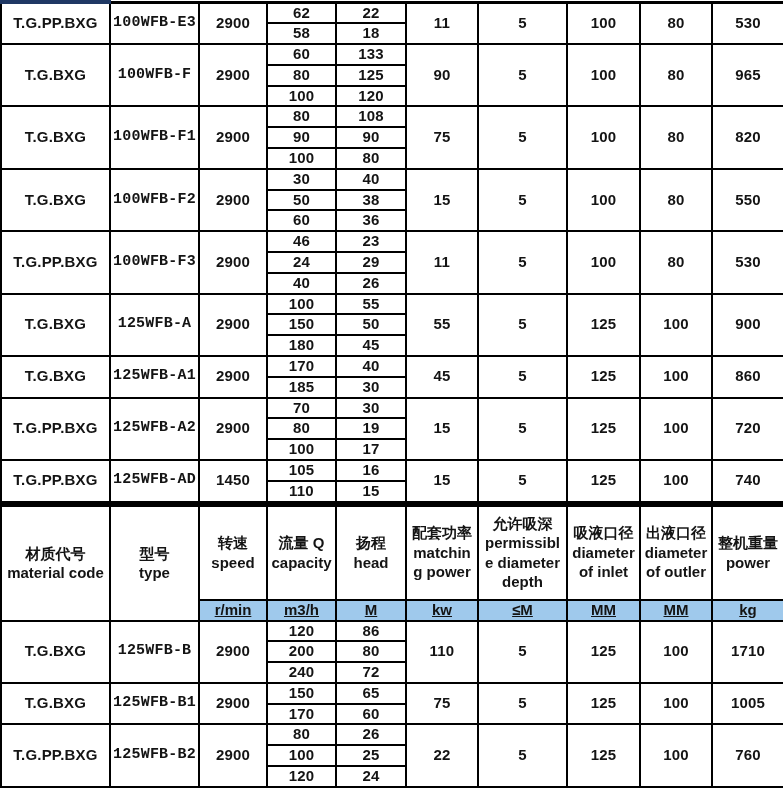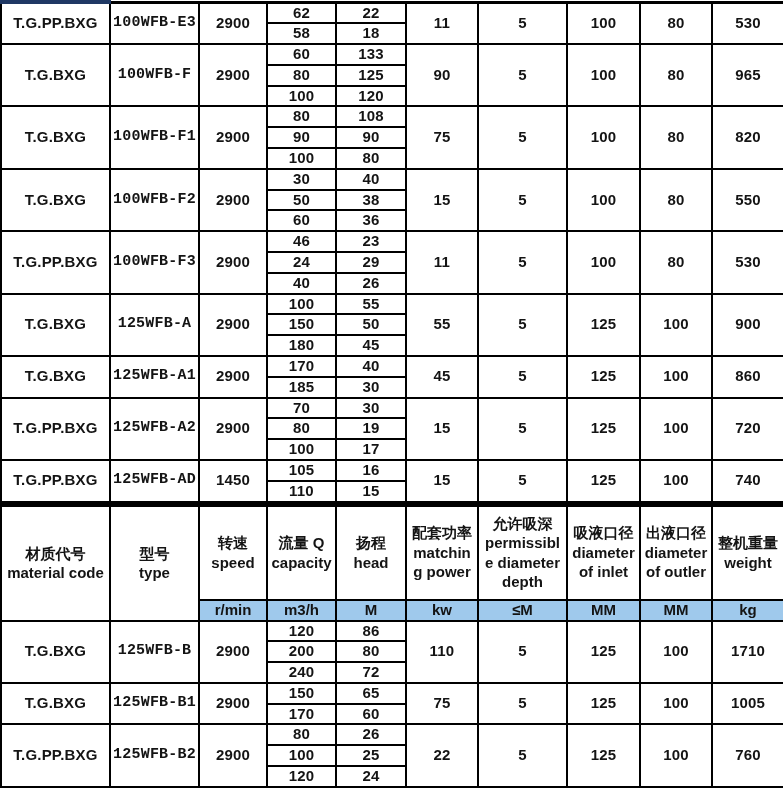--- a/index.html
+++ b/index.html
@@ -38,20 +38,21 @@
   tr.r-bot  { height: 20.2px; }
   tr.r-top td, tr.r-bot td { letter-spacing: 0.2px; }
 
   
   tr.hdr-row td { border-top: 6px solid #000; }
   tr.hdr-row  { height: 96px; }
   tr.units-row { height: 21px; }
   tr.units-row td {
     background: var(--unit-bg, #9fc9ec);
     font-size: 15px;
+    text-decoration: underline;
   }
   .hdr-cn, .hdr-en {
     display: block;
     word-break: break-all;
     line-height: 1.3;
   }
   
   #top-body tr:first-child td:first-child {
     border-top: 4px solid var(--accent, #1f3864);
   }
@@ -277,21 +278,21 @@
           <td>
             <span class="hdr-cn">吸液口径</span>
             <span class="hdr-en">diameter of inlet</span>
           </td>
           <td>
             <span class="hdr-cn">出液口径</span>
             <span class="hdr-en">diameter of outler</span>
           </td>
           <td>
             <span class="hdr-cn">整机重量</span>
-            <span class="hdr-en">weight</span>
+            <span class="hdr-en">power</span>
           </td>
         </tr>
         <tr class="units-row">
           <td>r/min</td>
           <td>m3/h</td>
           <td>M</td>
           <td>kw</td>
           <td>≤M</td>
           <td>MM</td>
           <td>MM</td>

